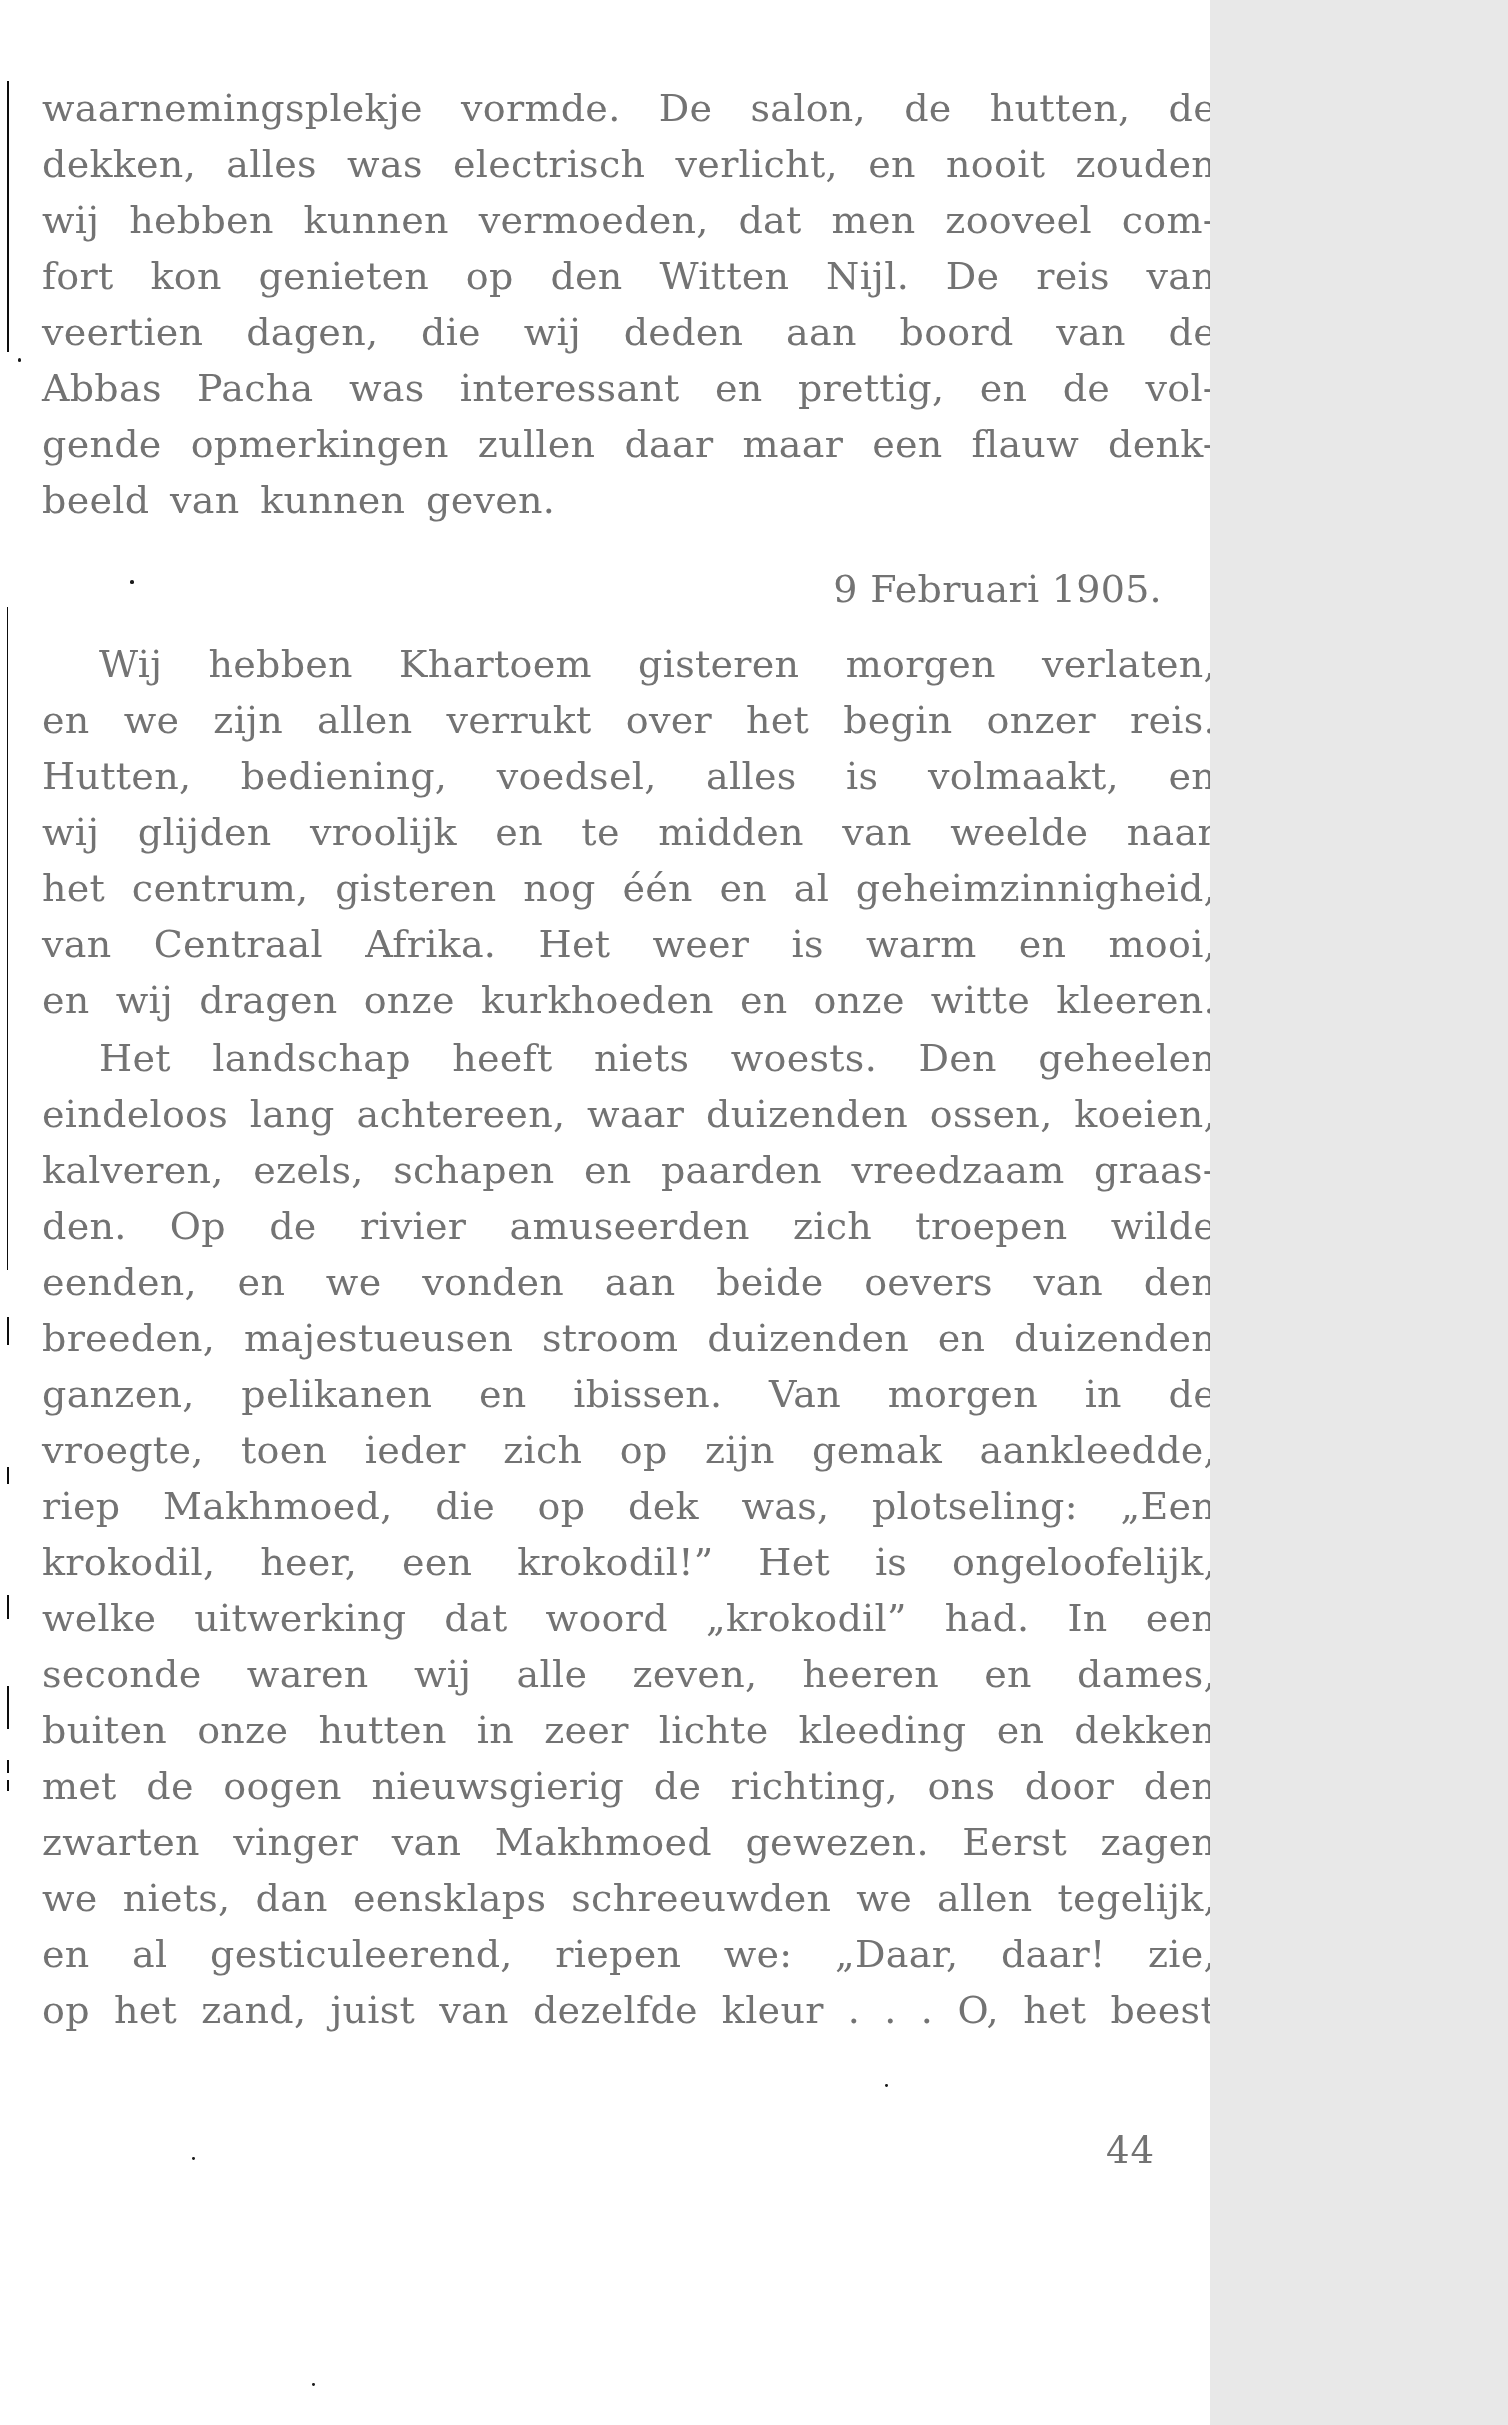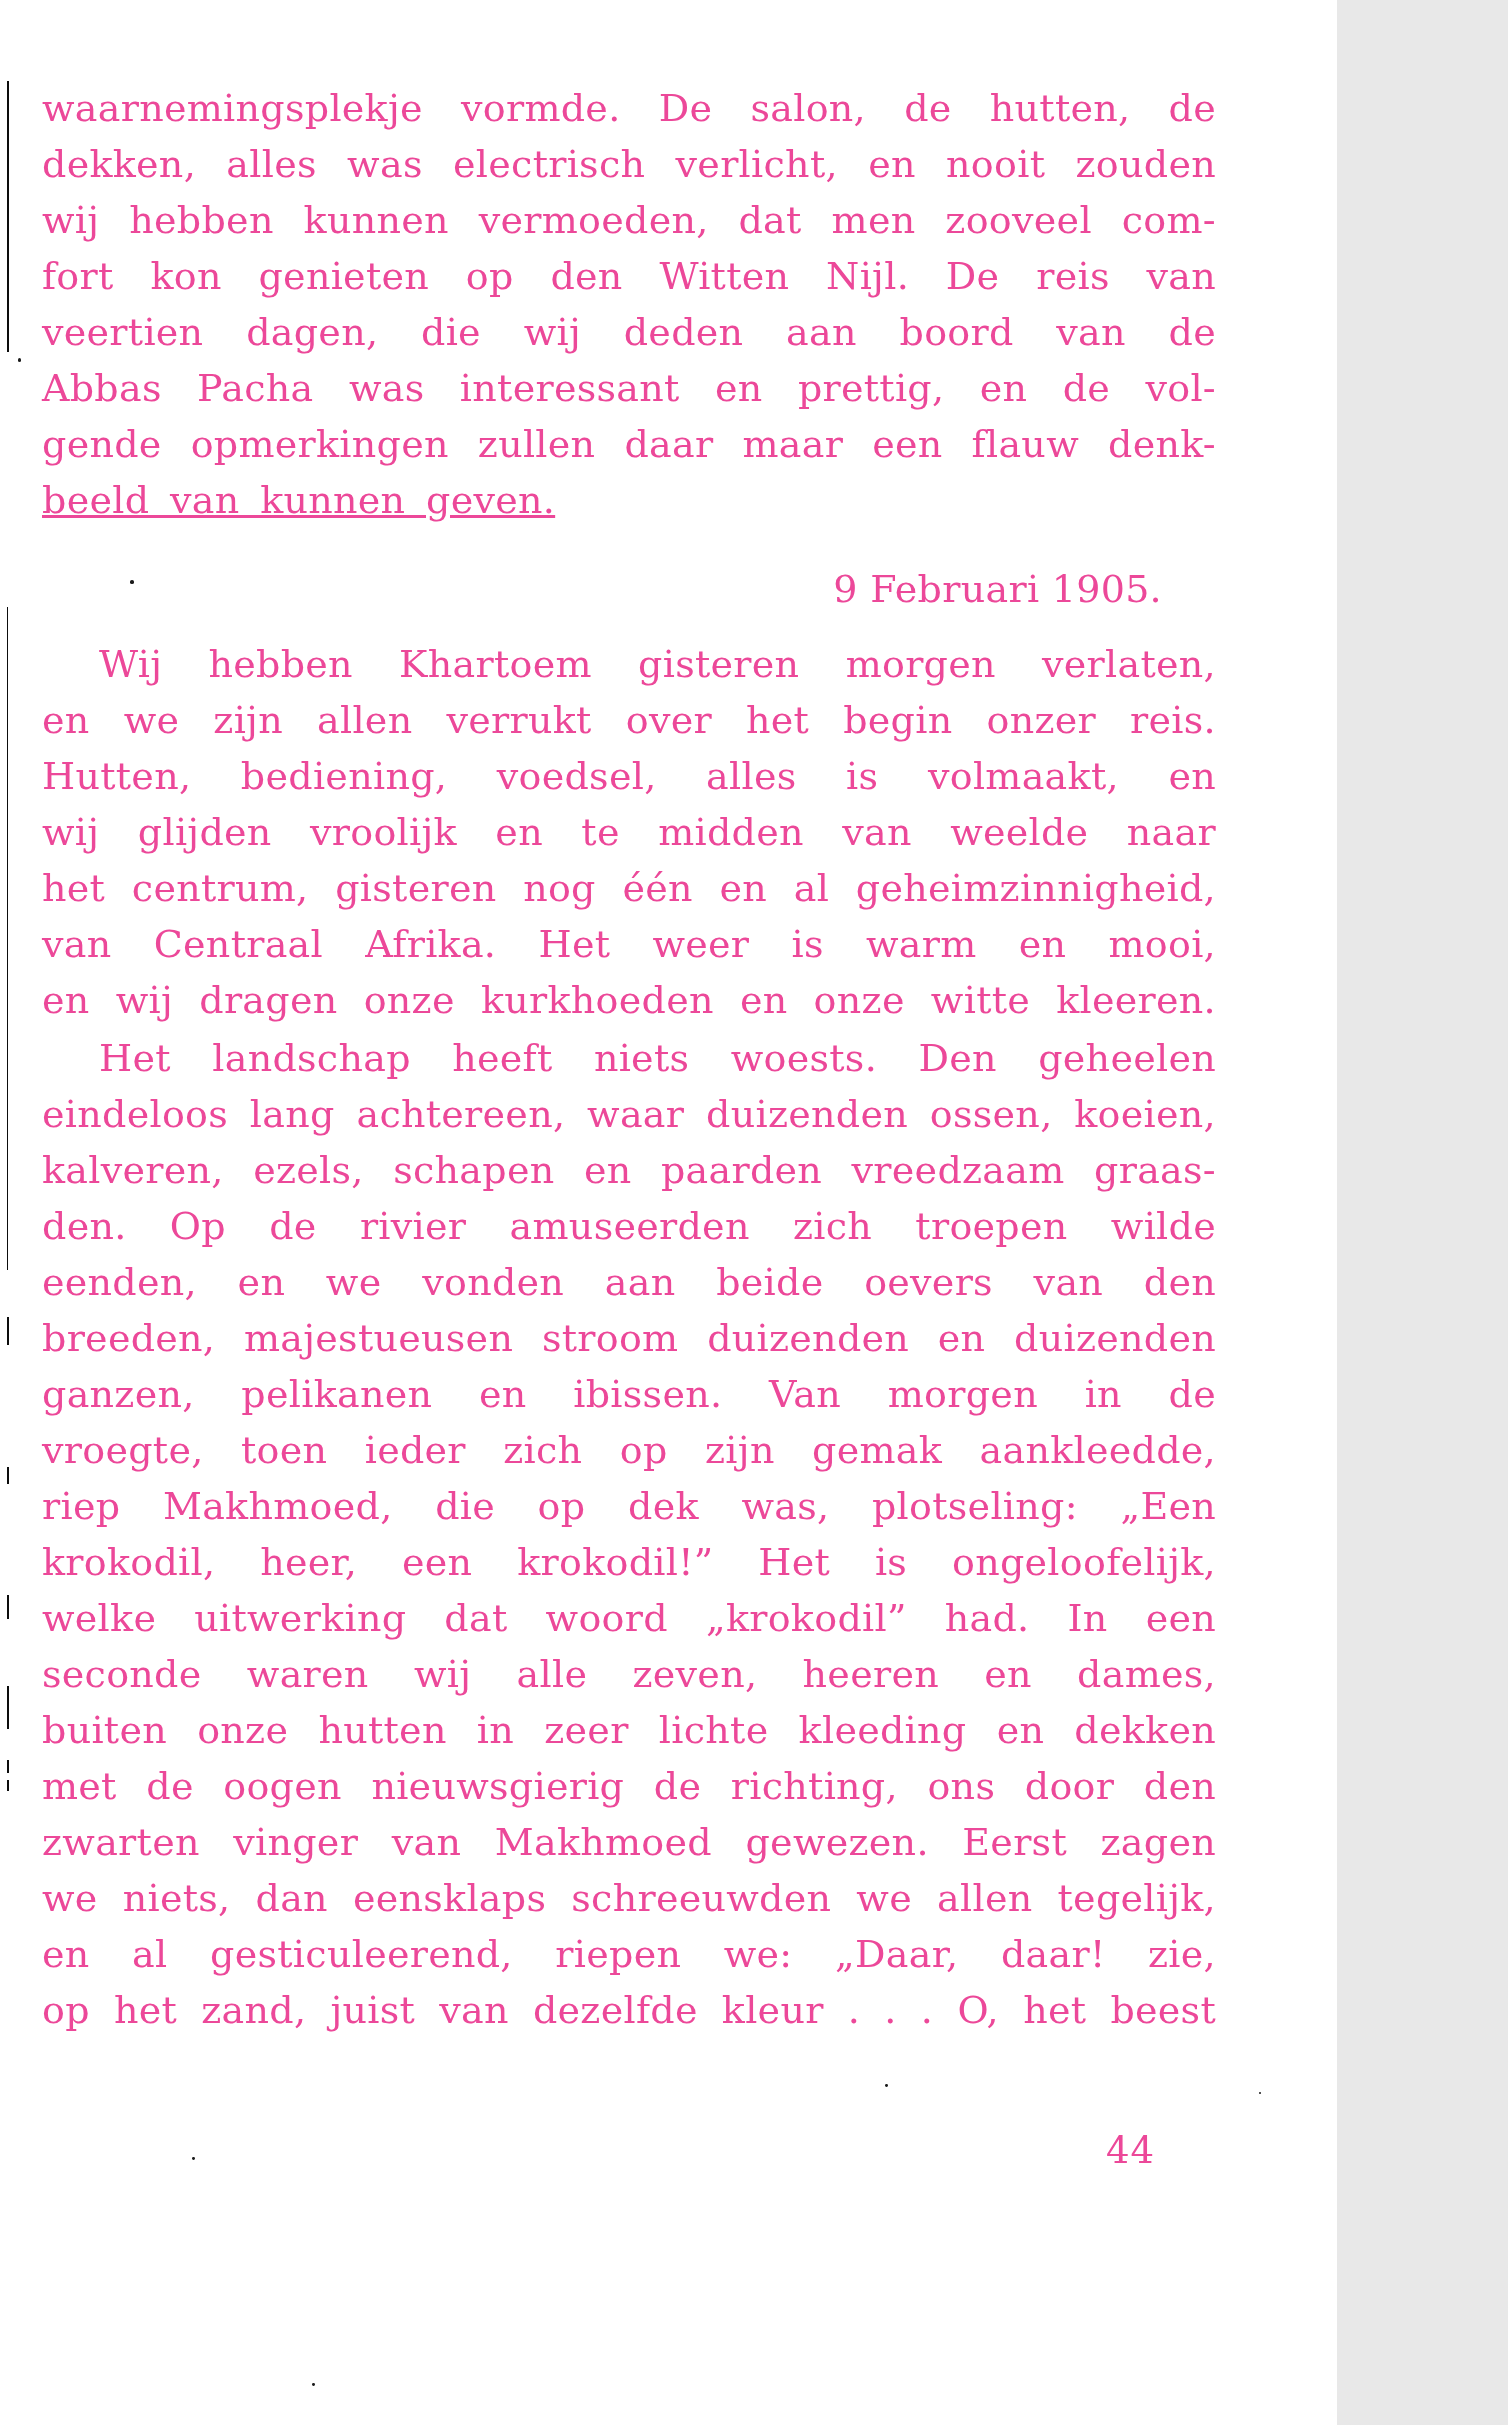--- a/index.html
+++ b/index.html
@@ -1,21 +1,21 @@
 <!DOCTYPE html>
 <html style="font-size:15px"><head>
 <meta charset="utf-8">
 <style>
   html, body { margin: 0; padding: 0; background: #e8e8e8; }
   .page {
     position: relative;
-    width: 1337px;
+    width: 1210px;
     height: 2426px;
     background: #ffffff;
-    color: #ec4899;
+    color: #737373;
     font-family: "DejaVu Serif", "Liberation Serif", serif;
     overflow: hidden;
   }
   .text-block {
     position: absolute;
     left: 42px;
     top: 80px;
     width: 1174px;
     font-size: 38px;
     line-height: 56px;
@@ -23,21 +23,20 @@
   }
   .line {
     text-align: justify;
     text-align-last: justify;
     white-space: normal;
   }
   .line.last {
     text-align: right;
     text-align-last: left;
     word-spacing: 8.3px;
-    text-decoration: underline;
   }
   .line.indent { text-indent: 57px; }
   .date-line {
     margin-top: 33px;
     margin-bottom: 18.5px;
     text-align: right;
     padding-right: 54px;
   }
   .para.p3 { margin-top: 2px; }
   .pagenum {

